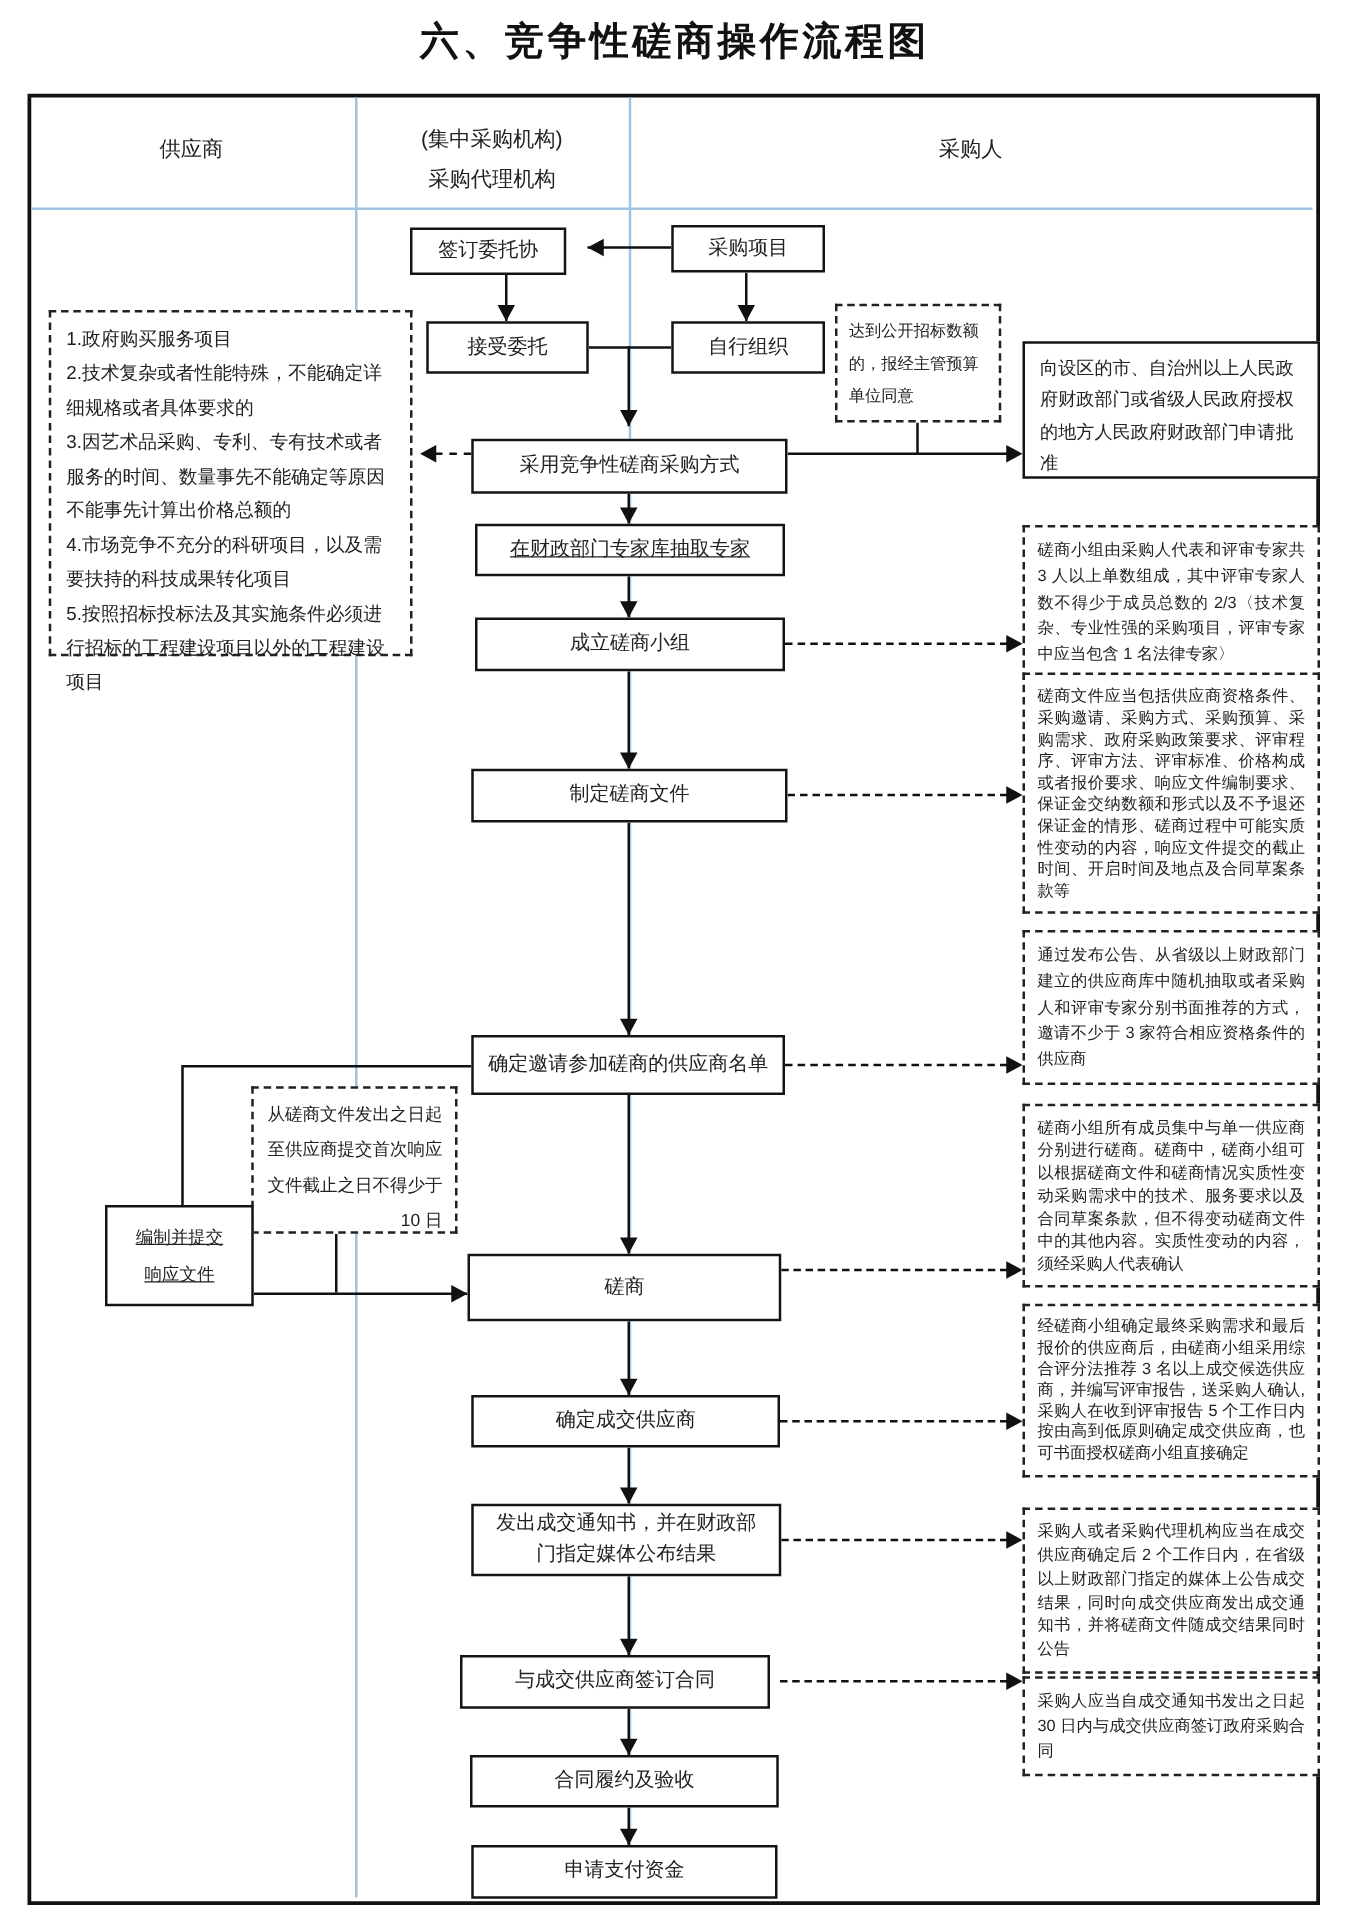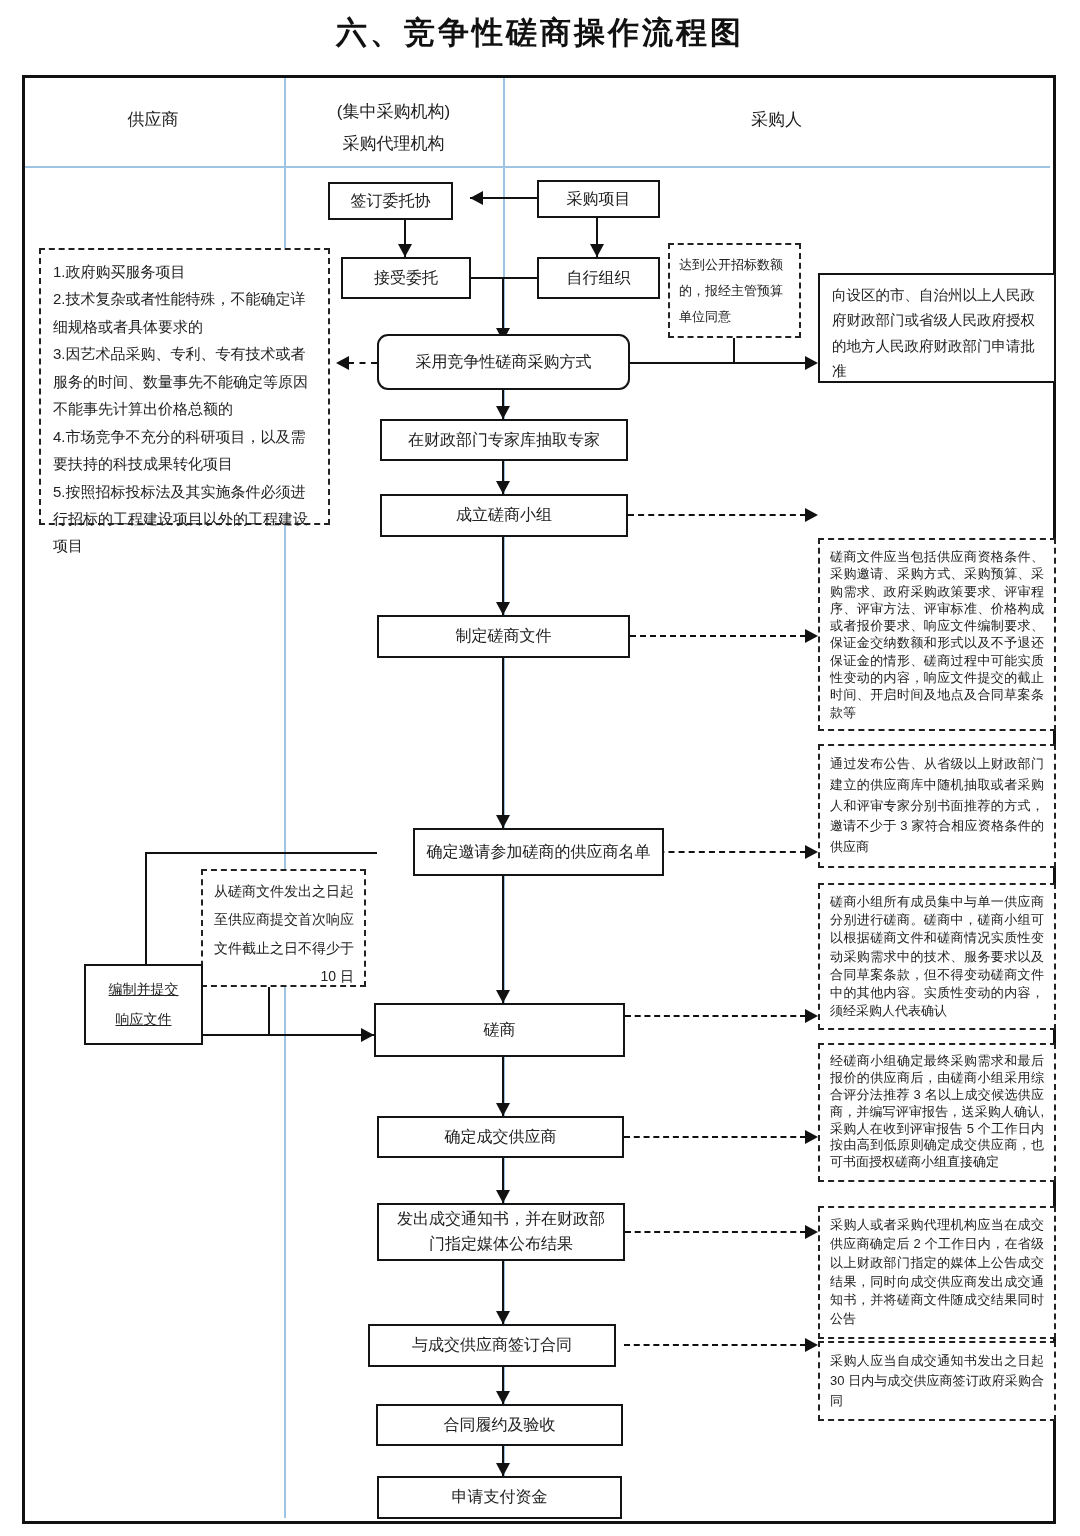--- a/index.html
+++ b/index.html
@@ -78,33 +78,33 @@
   </div>
 
   <div class="nbox" style="left:39px;top:248px;width:291px;height:277px;font-size:15px;line-height:1.83;text-align:left;padding:8px 12px;">
     <p>1.政府购买服务项目</p>
     <p>2.技术复杂或者性能特殊，不能确定详细规格或者具体要求的</p>
     <p>3.因艺术品采购、专利、专有技术或者服务的时间、数量事先不能确定等原因不能事先计算出价格总额的</p>
     <p>4.市场竞争不充分的科研项目，以及需要扶持的科技成果转化项目</p>
     <p>5.按照招标投标法及其实施条件必须进行招标的工程建设项目以外的工程建设项目</p>
   </div>
 
-  <div class="fbox" style="left:377px;top:334px;width:253px;height:56px;border-radius:11px;">
+  <div class="fbox" style="left:377px;top:351px;width:253px;height:44px;">
     <span>采用竞争性磋商采购方式</span>
   </div>
-  <div class="fbox" style="left:380px;top:419px;width:248px;height:42px;">
+  <div class="fbox" style="left:380px;top:419px;width:248px;height:42px;text-decoration:underline;">
     <span>在财政部门专家库抽取专家</span>
   </div>
   <div class="fbox" style="left:380px;top:494px;width:248px;height:43px;">
     <span>成立磋商小组</span>
   </div>
   <div class="fbox" style="left:377px;top:615px;width:253px;height:43px;">
     <span>制定磋商文件</span>
   </div>
-  <div class="fbox" style="left:377px;top:828px;width:251px;height:48px;margin-left:36px;">
+  <div class="fbox" style="left:377px;top:828px;width:251px;height:48px;">
     <span>确定邀请参加磋商的供应商名单</span>
   </div>
 
   <div class="nbox" style="left:201px;top:869px;width:165px;height:118px;font-size:14px;line-height:2.02;text-align:right;padding:6px 10px;">
     <p>从磋商文件发出之日起至供应商提交首次响应文件截止之日不得少于 10 日</p>
   </div>
 
   <div class="fbox" style="left:84px;top:964px;width:119px;height:81px;font-size:14px;line-height:2.1;text-decoration:underline;">
     <div>编制并提交</div>
     <div>响应文件</div>
@@ -122,20 +122,23 @@
   <div class="fbox" style="left:368px;top:1324px;width:248px;height:43px;">
     <span>与成交供应商签订合同</span>
   </div>
   <div class="fbox" style="left:376px;top:1404px;width:247px;height:42px;">
     <span>合同履约及验收</span>
   </div>
   <div class="fbox" style="left:377px;top:1476px;width:245px;height:43px;">
     <span>申请支付资金</span>
   </div>
 
+  <div class="nbox" style="left:818px;top:420px;width:238px;min-height:112px;line-height:1.6;">
+    <p>磋商小组由采购人代表和评审专家共 3 人以上单数组成，其中评审专家人数不得少于成员总数的 2/3〈技术复杂、专业性强的采购项目，评审专家中应当包含 1 名法律专家〉</p>
+  </div>
   <div class="nbox" style="left:818px;top:538px;width:238px;min-height:188px;line-height:1.33;">
     <p>磋商文件应当包括供应商资格条件、采购邀请、采购方式、采购预算、采购需求、政府采购政策要求、评审程序、评审方法、评审标准、价格构成或者报价要求、响应文件编制要求、保证金交纳数额和形式以及不予退还保证金的情形、磋商过程中可能实质性变动的内容，响应文件提交的截止时间、开启时间及地点及合同草案条款等</p>
   </div>
   <div class="nbox" style="left:818px;top:744px;width:238px;min-height:118px;line-height:1.6;">
     <p>通过发布公告、从省级以上财政部门建立的供应商库中随机抽取或者采购人和评审专家分别书面推荐的方式，邀请不少于 3 家符合相应资格条件的供应商</p>
   </div>
   <div class="nbox" style="left:818px;top:883px;width:238px;min-height:132px;line-height:1.4;">
     <p>磋商小组所有成员集中与单一供应商分别进行磋商。磋商中，磋商小组可以根据磋商文件和磋商情况实质性变动采购需求中的技术、服务要求以及合同草案条款，但不得变动磋商文件中的其他内容。实质性变动的内容，须经采购人代表确认</p>
   </div>
   <div class="nbox" style="left:818px;top:1043px;width:238px;min-height:139px;line-height:1.3;">

